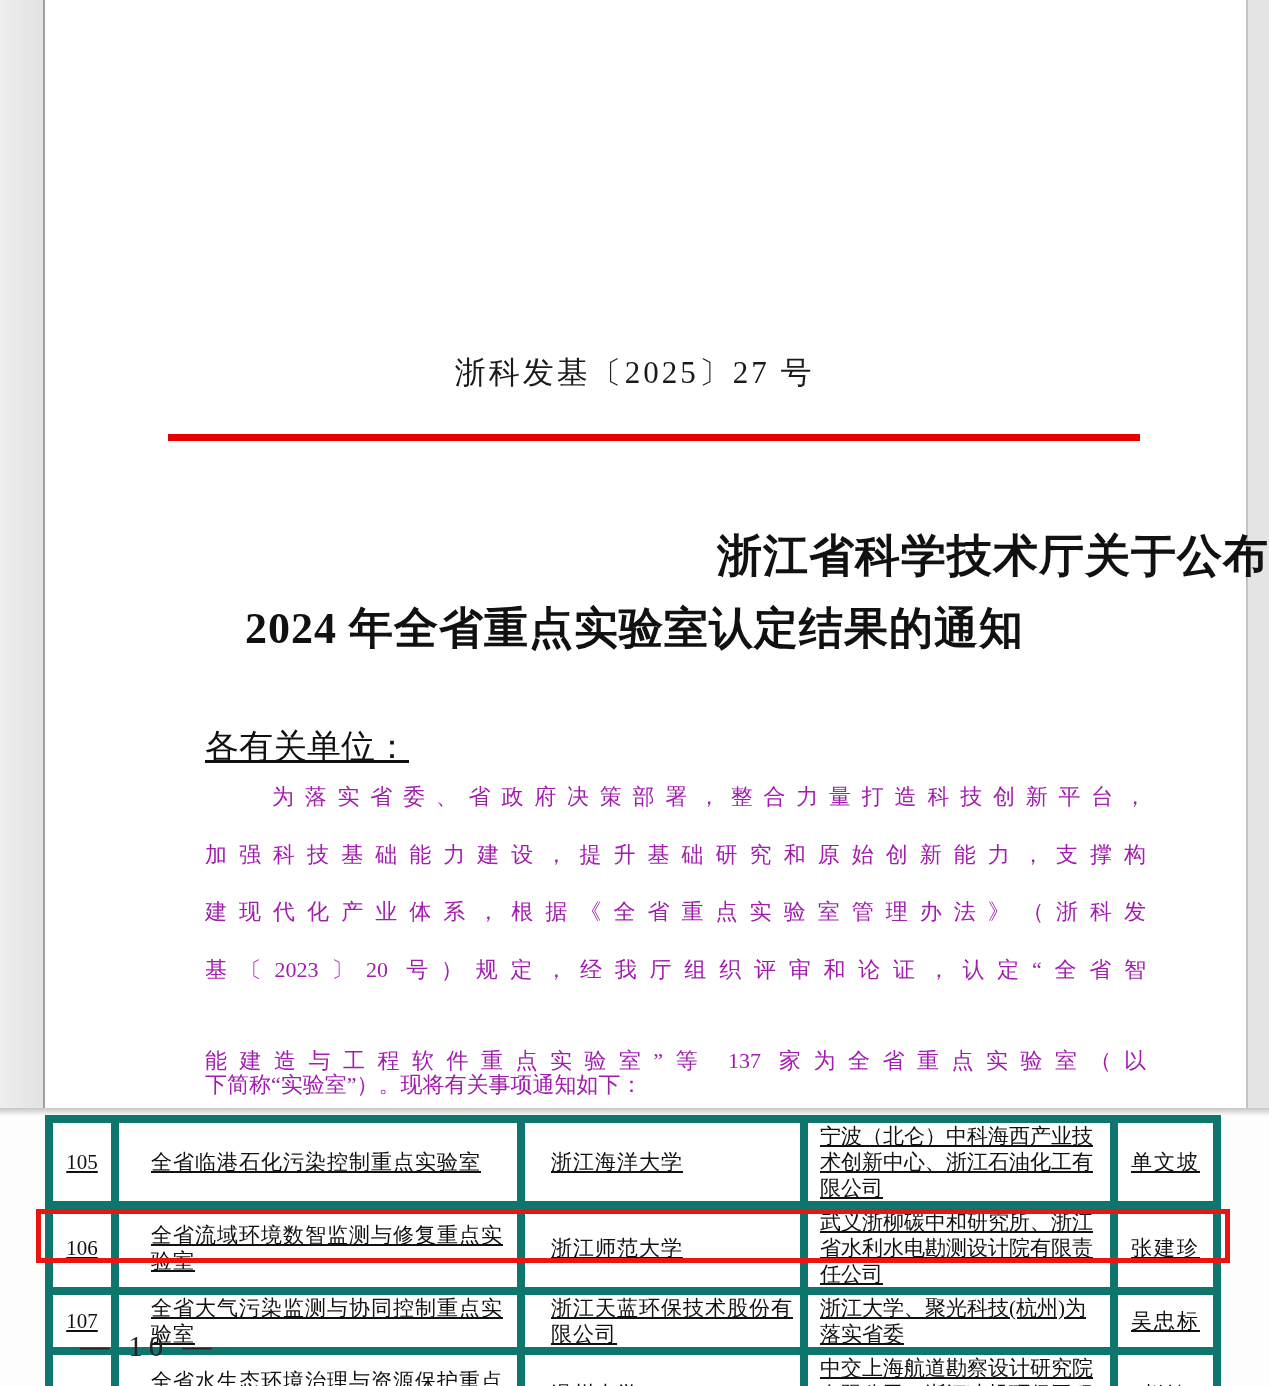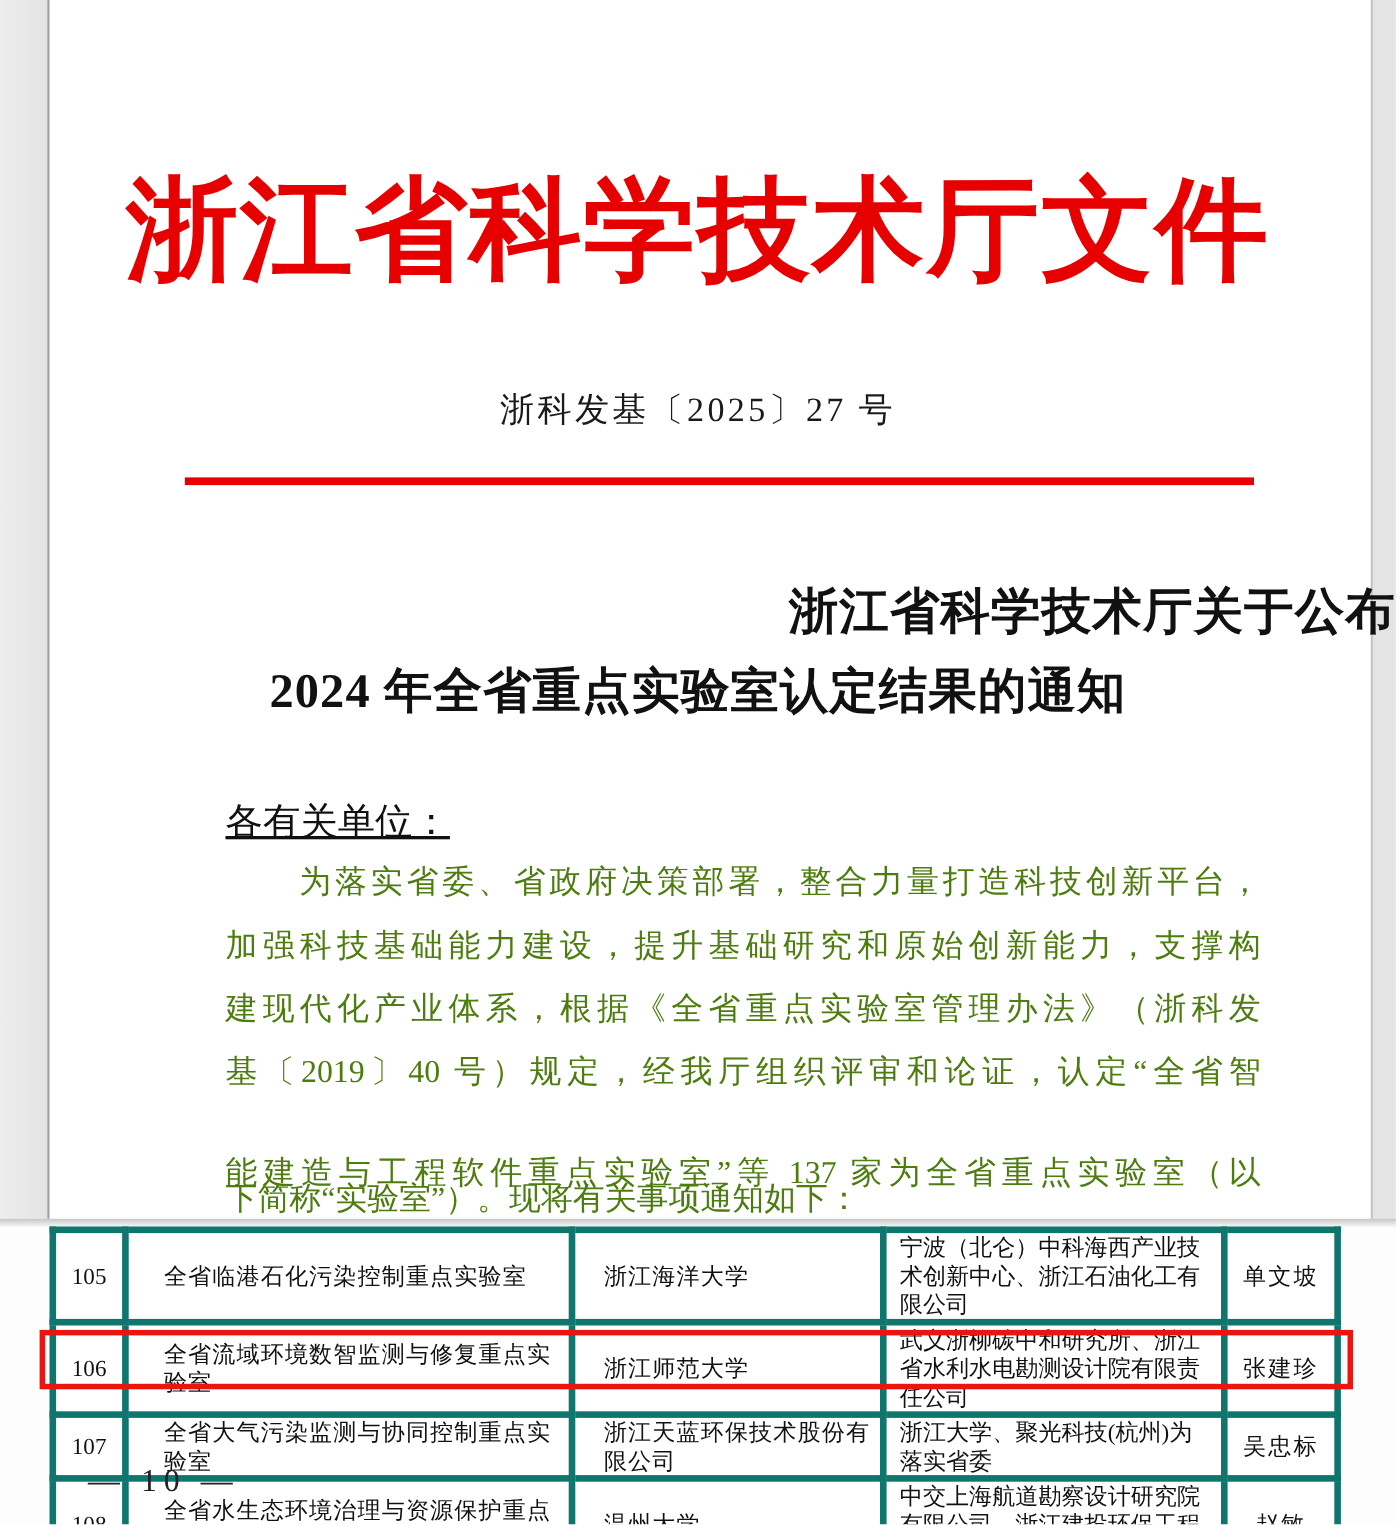--- a/index.html
+++ b/index.html
@@ -61,21 +61,21 @@
     font-size: 44px; font-weight: bold; color: #111; letter-spacing: 1px;
   }
 
   .salutation {
     position: absolute; left: 205px; top: 724px;
     font-size: 34px; color: #111; text-decoration: underline;
   }
 
   .body-line {
     position: absolute; left: 205px; width: 941px;
-    font-size: 29px; color: #4d7c0f;
+    font-size: 22px; color: #a21caf;
     text-align: justify; text-align-last: justify;
     white-space: nowrap;
   }
   .body-line.indented { left: 272px; width: 874px; }
   .body-line.last { text-align: left; text-align-last: left; width: auto; font-family: Liberation Serif, serif; }
   .bl-1 { top: 782px; } .bl-2 { top: 840px; } .bl-3 { top: 897px; }
   .bl-4 { top: 955px; } .bl-5 { top: 1012px; margin-top: 34px; } .bl-6 { top: 1070px; }
 
   
   .table-section {
@@ -89,24 +89,25 @@
 
   table.result-table {
     position: absolute; left: 45px; top: 7px;
     width: 1168px;
     border-collapse: collapse;
     table-layout: fixed;
     font-size: 21px; color: #111;
     background: #ffffff;
   }
   .result-table td {
-    border: 6px solid #0f766e;
+    border: 8px solid #0f766e;
     vertical-align: middle;
     line-height: 26px;
     overflow: hidden;
+    text-decoration: underline;
   }
   .result-table tr.r1 td { height: 49px; }
   .result-table tr.r2 td { height: 51px; }
   .result-table tr.r3 td { height: 46px; }
   .result-table tr.r4 td { height: 49px; }
   .result-table td.num { text-align: center; }
   .result-table td.lab { padding-left: 32px; letter-spacing: 1px; }
   .result-table td.host { padding-left: 26px; letter-spacing: 1px; }
   .result-table td.partners { padding-left: 12px; padding-right: 6px; }
   .result-table td.director { text-align: center; letter-spacing: 2px; }
@@ -126,35 +127,34 @@
 </head>
 <body>
 
 <div id="stage">
 
   <div class="edge-strip-left"></div>
   <div class="edge-strip-right"></div>
 
   <div class="letter-page"></div>
 
-  <div class="doc-title">浙江省科学技术厅文件</div>
 
   <div class="doc-number">浙科发基〔2025〕27 号</div>
 
   <div class="red-rule"></div>
 
   <div class="notice-heading-1">浙江省科学技术厅关于公布</div>
   <div class="notice-heading-2">2024 年全省重点实验室认定结果的通知</div>
 
   <div class="salutation">各有关单位：</div>
 
   <div class="body-line indented bl-1">为落实省委、省政府决策部署，整合力量打造科技创新平台，</div>
   <div class="body-line bl-2">加强科技基础能力建设，提升基础研究和原始创新能力，支撑构</div>
   <div class="body-line bl-3">建现代化产业体系，根据《全省重点实验室管理办法》（浙科发</div>
-  <div class="body-line bl-4">基〔2019〕40 号）规定，经我厅组织评审和论证，认定“全省智</div>
+  <div class="body-line bl-4">基〔2023〕20 号）规定，经我厅组织评审和论证，认定“全省智</div>
   <div class="body-line bl-5">能建造与工程软件重点实验室”等 137 家为全省重点实验室（以</div>
   <div class="body-line last bl-6">下简称“实验室”）。现将有关事项通知如下：</div>
 
   <div class="table-section">
     <div class="section-shadow"></div>
 
     <table class="result-table">
       <colgroup>
         <col style="width:66px">
           <col style="width:406px">

